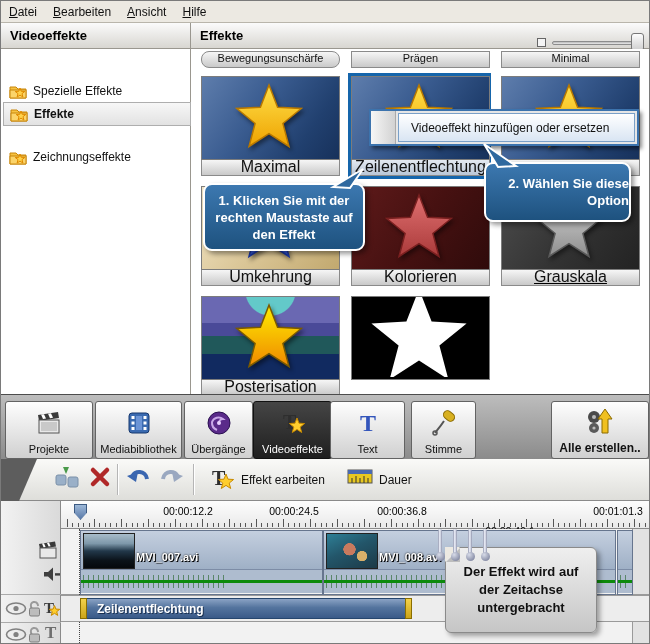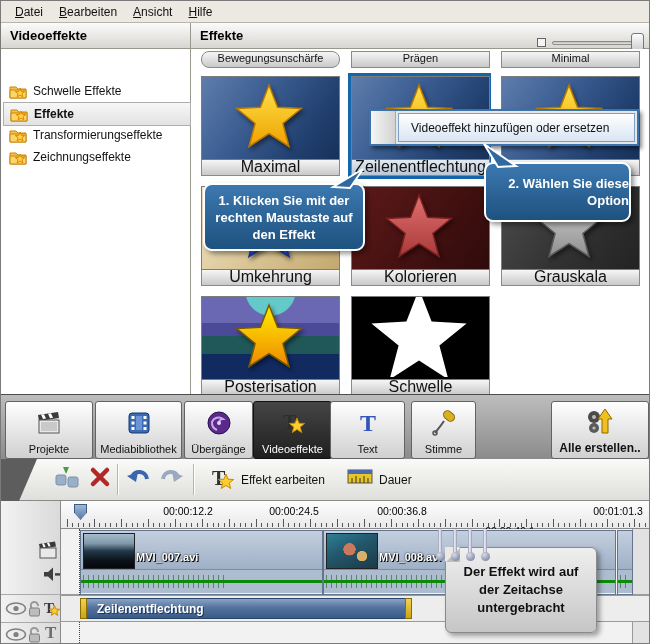--- a/index.html
+++ b/index.html
@@ -3,21 +3,21 @@
 <meta charset="utf-8">
 <style>
   html,body{margin:0;padding:0;background:#555;}
   #app{position:relative;width:650px;height:644px;background:#ece9e2;
        font-family:"Liberation Sans",sans-serif;overflow:hidden;
        border:1px solid #7a7a7a;box-sizing:border-box;}
   .abs{position:absolute;box-sizing:border-box;}
 
   
   #menubar{left:0;top:0;width:648px;height:22px;background:#ece9e2;
-           border-bottom:1px solid #b9b5ab;display:flex;align-items:center;padding-left:6px;}
+           border-bottom:1px solid #b9b5ab;display:flex;align-items:center;padding-left:0;}
   .menu-item{font-size:12px;color:#111;padding:2px 8px;cursor:default;}
 
   
   .phead{top:22px;height:26px;background:linear-gradient(#fbfbfb,#d8d6d1);
          border-bottom:1px solid #9a978f;display:flex;align-items:center;}
   #phead-left{left:0;width:190px;border-right:1px solid #9a978f;}
   #phead-right{left:190px;width:458px;}
   .phead b{font-size:13px;color:#000;padding-left:9px;}
   #zoom-box{left:536px;top:37px;width:9px;height:9px;border:1px solid #666;background:#f4f4f4;}
   #zoom-track{left:551px;top:40px;width:88px;height:4px;background:linear-gradient(#b9b9b9,#e9e9e9);
@@ -162,38 +162,30 @@
   <div class="abs" id="zoom-track"></div>
   <div class="abs" id="zoom-thumb"></div>
 
   <div class="abs" id="sidebar">
       <div class="side-item" style="top: 31px;">
         <span class="side-icon"><svg width="18" height="15" viewBox="0 0 18 15">
             <path d="M1 3 h6 l2 2 h8 v9 H1z" fill="#f6c242" stroke="#c8860a"></path>
             <path d="M1 6 h16 v8 H1z" fill="#fbd46a" stroke="#c8860a"></path>
             <polygon points="11.0,4.0 12.2,7.3 15.8,7.5 13.0,9.6 13.9,13.0 11.0,11.1 8.1,13.0 9.0,9.6 6.2,7.5 9.8,7.3" fill="#ffd24a" stroke="#e08a00"></polygon>
           </svg></span>
-        <span class="lbl">Schwelle Effekte</span>
+        <span class="lbl">Spezielle Effekte</span>
       </div>
       <div class="side-item selected" style="top: 53px;">
         <span class="side-icon"><svg width="18" height="15" viewBox="0 0 18 15">
             <path d="M1 3 h6 l2 2 h8 v9 H1z" fill="#f6c242" stroke="#c8860a"></path>
             <path d="M1 6 h16 v8 H1z" fill="#fbd46a" stroke="#c8860a"></path>
             <polygon points="11.0,4.0 12.2,7.3 15.8,7.5 13.0,9.6 13.9,13.0 11.0,11.1 8.1,13.0 9.0,9.6 6.2,7.5 9.8,7.3" fill="#ffd24a" stroke="#e08a00"></polygon>
           </svg></span>
         <span class="lbl">Effekte</span>
       </div>
-      <div class="side-item" style="top: 75px;">
-        <span class="side-icon"><svg width="18" height="15" viewBox="0 0 18 15">
-            <path d="M1 3 h6 l2 2 h8 v9 H1z" fill="#f6c242" stroke="#c8860a"></path>
-            <path d="M1 6 h16 v8 H1z" fill="#fbd46a" stroke="#c8860a"></path>
-            <polygon points="11.0,4.0 12.2,7.3 15.8,7.5 13.0,9.6 13.9,13.0 11.0,11.1 8.1,13.0 9.0,9.6 6.2,7.5 9.8,7.3" fill="#ffd24a" stroke="#e08a00"></polygon>
-          </svg></span>
-        <span class="lbl">Transformierungseffekte</span>
-      </div>
       <div class="side-item" style="top: 97px;">
         <span class="side-icon"><svg width="18" height="15" viewBox="0 0 18 15">
             <path d="M1 3 h6 l2 2 h8 v9 H1z" fill="#f6c242" stroke="#c8860a"></path>
             <path d="M1 6 h16 v8 H1z" fill="#fbd46a" stroke="#c8860a"></path>
             <polygon points="11.0,4.0 12.2,7.3 15.8,7.5 13.0,9.6 13.9,13.0 11.0,11.1 8.1,13.0 9.0,9.6 6.2,7.5 9.8,7.3" fill="#ffd24a" stroke="#e08a00"></polygon>
           </svg></span>
         <span class="lbl">Zeichnungseffekte</span>
       </div>
     </div>
 
@@ -264,21 +256,21 @@
               <linearGradient id="sg4" x1="0" y1="0" x2="0" y2="1">
                 <stop offset="0" stop-color="#e07070"></stop>
                 <stop offset="1" stop-color="#aa3a3a"></stop>
               </linearGradient>
             </defs>
             <polygon points="67.0,8.0 75.6,30.2 99.3,31.5 80.9,46.5 87.0,69.5 67.0,56.6 47.0,69.5 53.1,46.5 34.7,31.5 58.4,30.2" fill="url(#sg4)" stroke="#7a2020" stroke-width="1.5"></polygon>
           </svg>
         </div>
         <div class="clabel">Kolorieren</div>
       </div>
-      <div class="cell" style="left: 310px; top: 137px;">
+      <div class="cell" style="left: 310px; top: 137px; text-decoration: underline;">
         <div class="thumb gray">
           <svg width="135" height="80" viewBox="0 0 135 80">
             <defs>
               <linearGradient id="sg5" x1="0" y1="0" x2="0" y2="1">
                 <stop offset="0" stop-color="#d8d8d8"></stop>
                 <stop offset="1" stop-color="#8e8e8e"></stop>
               </linearGradient>
             </defs>
             <polygon points="67.0,8.0 75.6,30.2 99.3,31.5 80.9,46.5 87.0,69.5 67.0,56.6 47.0,69.5 53.1,46.5 34.7,31.5 58.4,30.2" fill="url(#sg5)" stroke="#5a5a5a" stroke-width="1.5"></polygon>
           </svg>
@@ -304,21 +296,20 @@
           <svg width="135" height="80" viewBox="0 0 135 80">
             <defs>
               <linearGradient id="sg7" x1="0" y1="0" x2="0" y2="1">
                 <stop offset="0" stop-color="#ffffff"></stop>
                 <stop offset="1" stop-color="#ffffff"></stop>
               </linearGradient>
             </defs>
             <polygon points="67.0,-8.0 79.6,24.6 114.6,26.5 87.4,48.6 96.4,82.5 67.0,63.5 37.6,82.5 46.6,48.6 19.4,26.5 54.4,24.6" fill="url(#sg7)"></polygon>
           </svg>
         </div>
-        <div class="clabel">Schwelle</div>
       </div>
     </div>
 
   <div class="abs" id="ctxmenu">
     <div class="gutter"></div>
     <div class="mitem">Videoeffekt hinzufügen oder ersetzen</div>
   </div>
 
   <div class="callout" id="callout1" style="left:202px;top:182px;width:158px;height:64px;">
     <svg class="tail" style="left:126px;top:-17px;" width="34" height="20">

